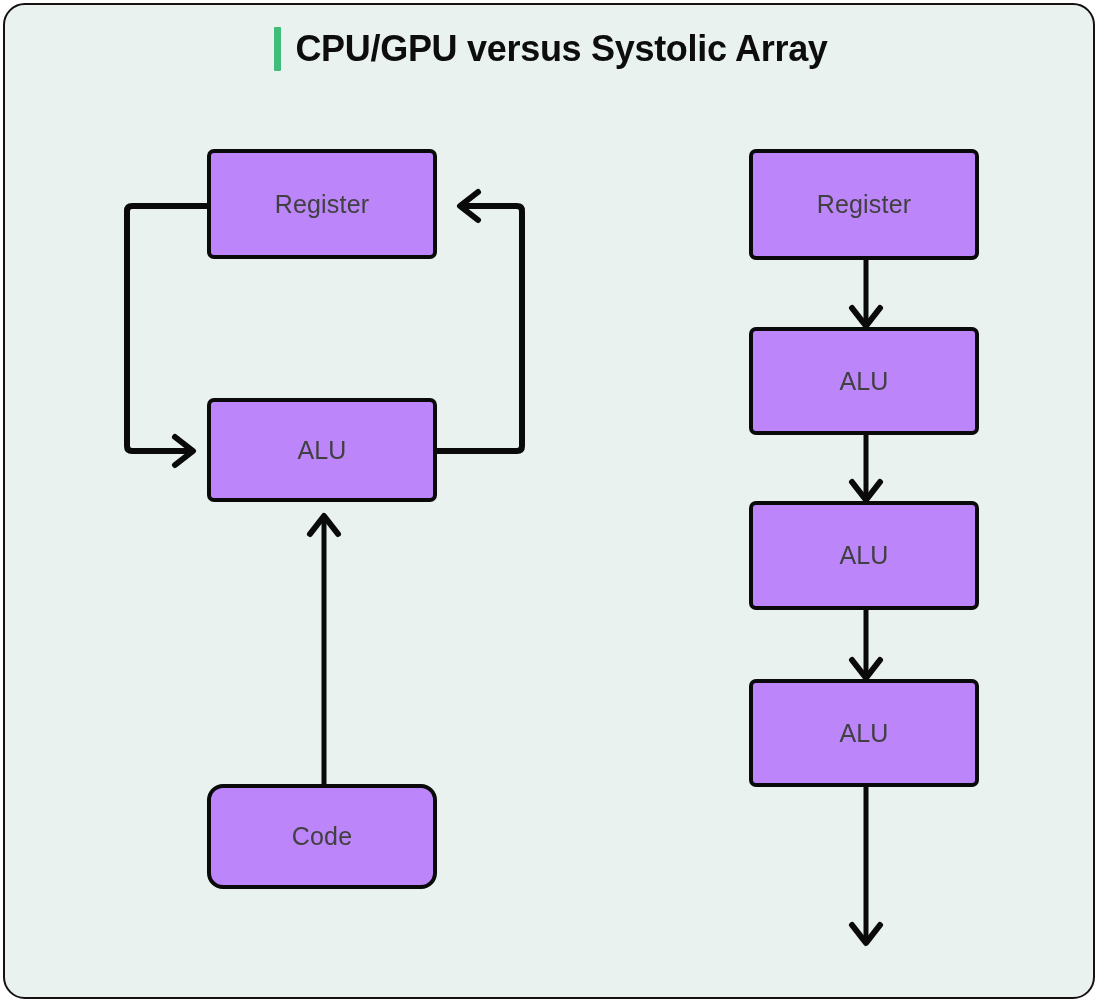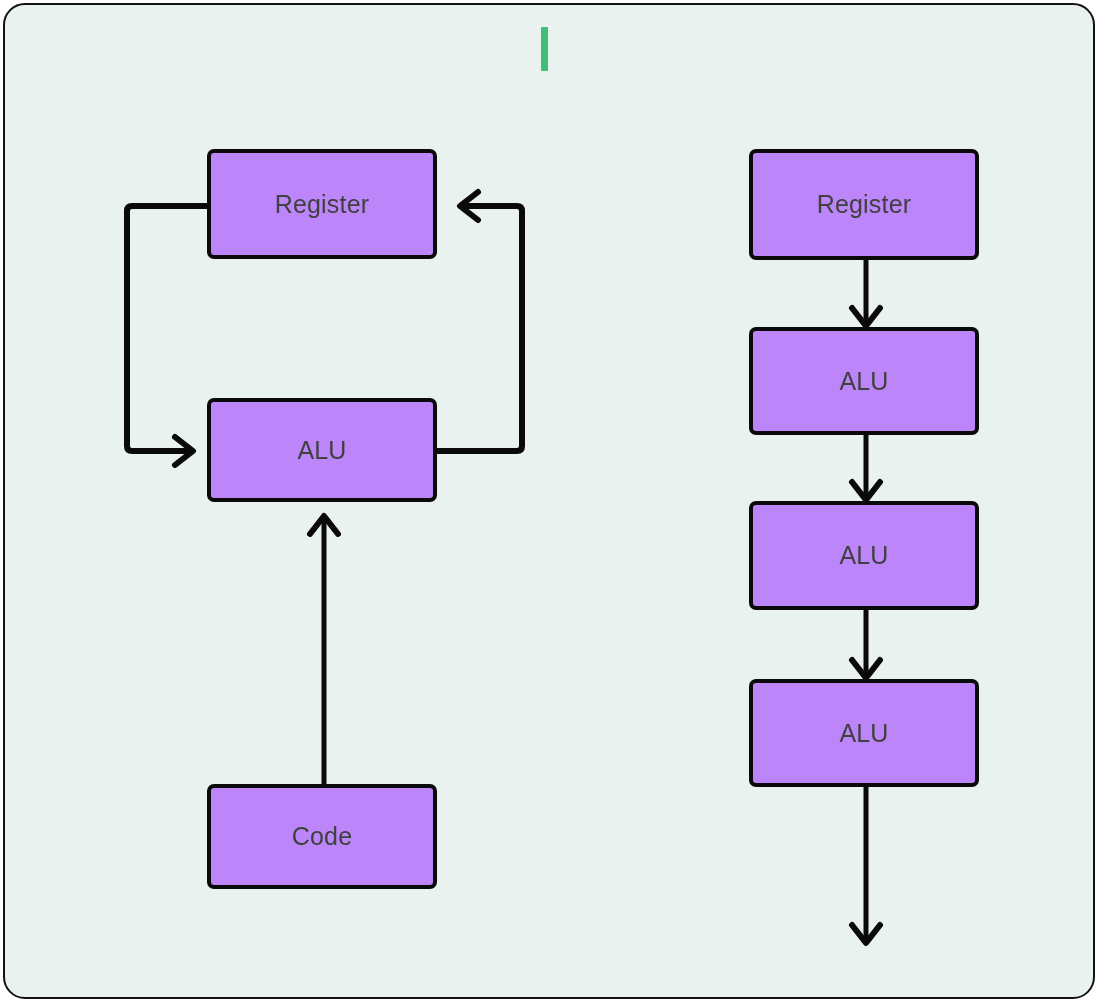--- a/index.html
+++ b/index.html
@@ -85,35 +85,36 @@
     color: #404040;
     font-size: 25px;
     font-weight: 400;
     font-family: "Liberation Sans", sans-serif;
     letter-spacing: 0.2px;
   }
 
   
   #node-left-register { left: 202px; top: 144px;  width: 230px; height: 110px; }
   #node-left-alu      { left: 202px; top: 393px;  width: 230px; height: 104px; }
-  #node-left-code     { left: 202px; top: 779px;  width: 230px; height: 105px; }
+  #node-left-code     { left: 202px; top: 779px;  width: 230px; height: 105px; border-radius: 16px; }
 
   
   #node-right-register { left: 744px; top: 144px; width: 230px; height: 111px; }
   #node-right-alu-1    { left: 744px; top: 322px; width: 230px; height: 108px; }
   #node-right-alu-2    { left: 744px; top: 496px; width: 230px; height: 109px; }
   #node-right-alu-3    { left: 744px; top: 674px; width: 230px; height: 108px; }
 </style>
 </head>
 <body>
 
 <div id="card">
 
   <div id="title-row">
     <div id="title-accent"></div>
+    <div id="title-text">CPU/GPU versus Systolic Array</div>
   </div>
 
   <div id="diagram">
 
     <svg id="wires" viewBox="0 0 1092 996" width="1092" height="996">
       <g fill="none" stroke="#0a0a0a" stroke-width="6" stroke-linecap="butt" stroke-linejoin="round">
 
         <path d="M 204 201 L 127 201 Q 122 201 122 206 L 122 441 Q 122 446 127 446 L 184 446"></path>
         <polyline points="170,432 188,446 170,460" stroke-width="6" stroke-linecap="round"></polyline>
 

